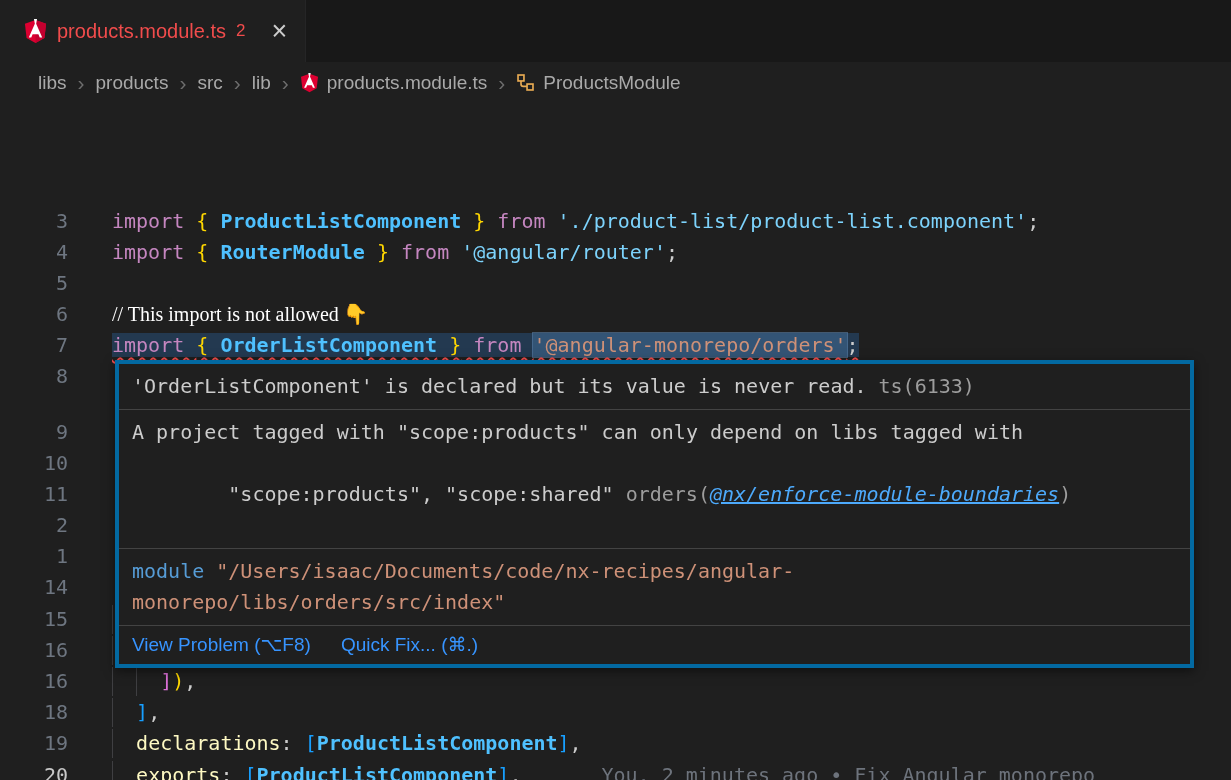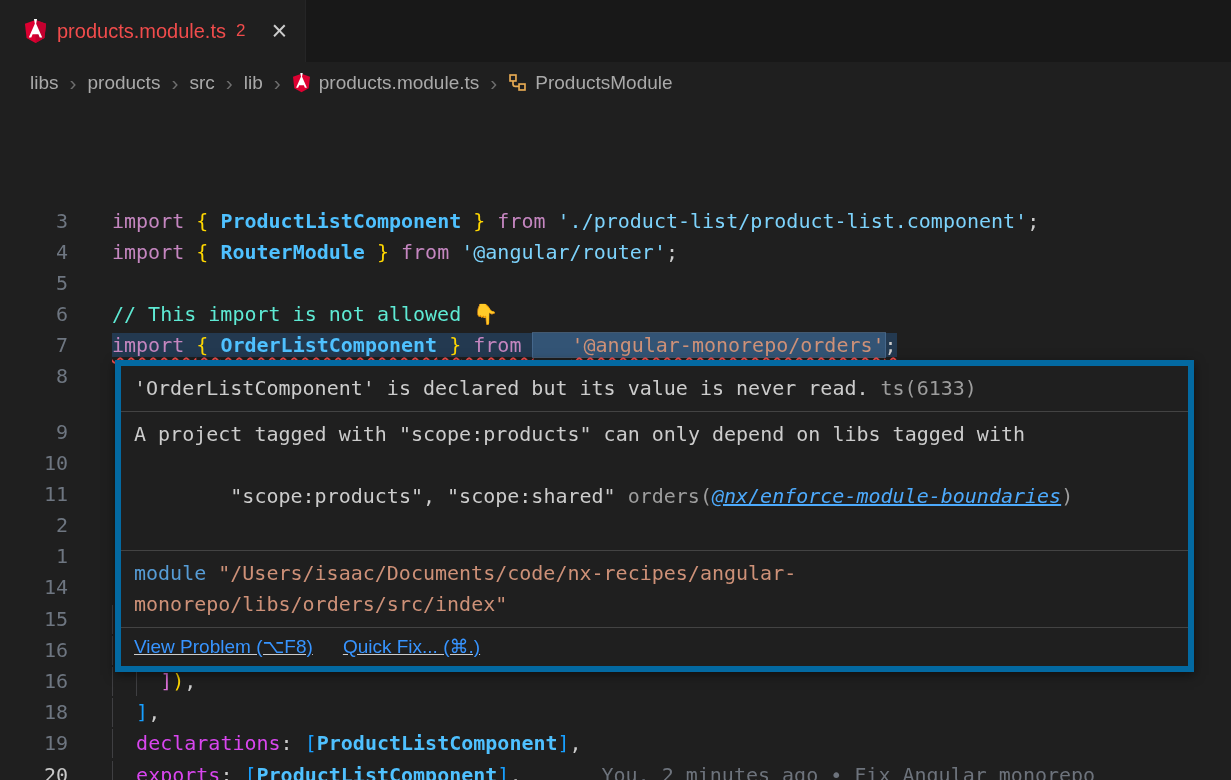--- a/index.html
+++ b/index.html
@@ -10,21 +10,21 @@
   .tabbar { height:62px; background:#181818; display:flex; align-items:stretch; }
   .tab { display:flex; align-items:center; gap:10px; padding:0 18px 0 24px;
          background:#1f1f1f; border-right:1px solid #252526; cursor:pointer; }
   .tab-title { color:#f14c4c; font-size:20px; }
   .tab-badge { color:#f14c4c; font-size:17px; }
   .tab-close { color:#cccccc; font-size:27px; line-height:1; margin-left:16px; cursor:pointer; }
   .angular-icon svg { width:23px; height:25px; display:block; }
 
   
   .breadcrumbs { height:41px; display:flex; align-items:center; gap:11px;
-                 padding-left:30px; color:#a9a9a9; font-size:19px; background:#1f1f1f; }
+                 padding-left:38px; color:#a9a9a9; font-size:19px; background:#1f1f1f; }
   .bc-item { display:flex; align-items:center; gap:8px; cursor:pointer; }
   .bc-sep { color:#6e6e6e; font-size:21px; line-height:1; }
   .bc-icon svg { display:block; }
 
   
   .editor { position:relative; height:677px;
             font-family:"DejaVu Sans Mono","Liberation Mono",monospace;
             font-size:20px; cursor:text; }
   .row { position:absolute; left:0; width:100%; height:31px; line-height:31px; }
   .gutter { position:absolute; left:0; width:68px; text-align:right; color:#6e7681; }
@@ -35,42 +35,42 @@
   .err-span { background:rgba(38,79,120,.55);
               text-decoration:underline wavy #f14c4c;
               text-decoration-thickness:1.5px; text-underline-offset:5px;
               text-decoration-skip-ink:none; }
 
   .tok-kw  { color:#c586c0; }
   .tok-b1  { color:#ffd700; }
   .tok-b2  { color:#da70d6; }
   .tok-b3  { color:#179fff; }
   .tok-ent { color:#4fc1ff; font-weight:700; }
-  .tok-prop{ color:#d946ef; }
+  .tok-prop{ color:#fef9c3; }
   .tok-str { color:#7dd3fc; }
   .tok-strhl { color:#ce9178; background:rgba(80,130,180,.38);
-               box-shadow:0 0 0 1px rgba(110,160,210,.45);padding-left:38px; }
-  .tok-com { color:#5eead4; }
+               box-shadow:0 0 0 1px rgba(110,160,210,.45); }
+  .tok-com { color:#ffffff;font-family:Liberation Serif, serif; }
   .tok-emoji { color:#f3c23a; }
   .tok-fg  { color:#cccccc; }
   .blame { color:#6d737c; margin-left:80px; }
 
   
   .hover-popup { position:absolute; left:115px; top:257px; width:1079px;
-                 background:#1f1f1f; border:6px solid #0369a1; z-index:5;
+                 background:#1f1f1f; border:4px solid #0369a1; z-index:5;
                  box-shadow:0 3px 10px rgba(0,0,0,.5); color:#cccccc; line-height:31px; }
   .hp-section { padding:7px 13px; border-bottom:1px solid #434343; }
   .hp-section div, .hp-section span { white-space:pre-wrap; }
   .hp-dim { color:#9d9d9d; }
   .hp-src { color:#9d9d9d; margin-left:12px; }
   .hp-kw  { color:#569cd6; margin-right:12px;margin-top:16px; }
   .hp-str { color:#ce9178; }
   .hp-link { color:#4daafc; text-decoration:underline; cursor:pointer;font-style:italic; }
   .hp-actions { display:flex; gap:30px; padding:4px 13px;
-                font-family:"Liberation Sans",sans-serif; font-size:19px; line-height:30px;text-decoration:underline; }
+                font-family:"Liberation Sans",sans-serif; font-size:19px; line-height:30px; }
   .hp-action { color:#3794ff; cursor:pointer; }
 </style>
 </head>
 <body>
 
 <div class="tabbar">
   <div class="tab">
     <span class="angular-icon">
       <svg viewBox="0 0 250 270">
         <polygon fill="#dd0031" points="125,10 240,50 222,205 125,260 28,205 10,50"></polygon>

